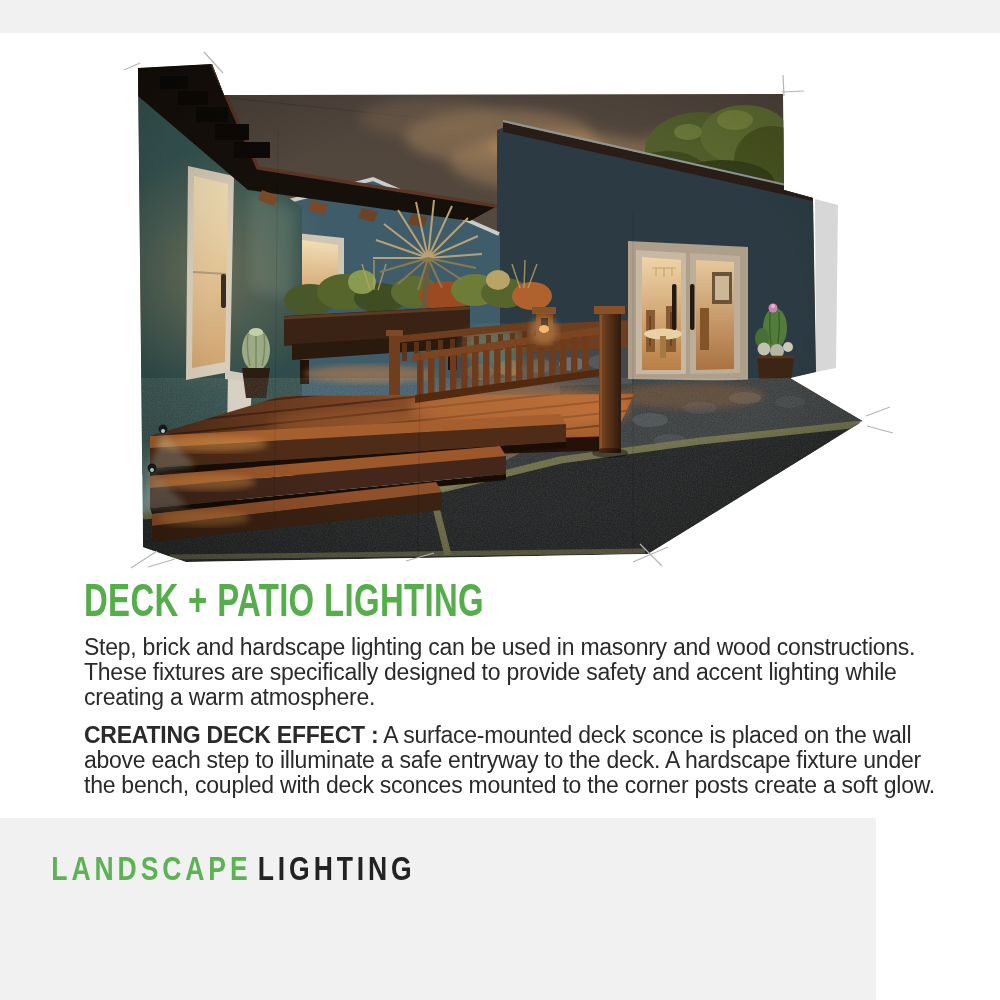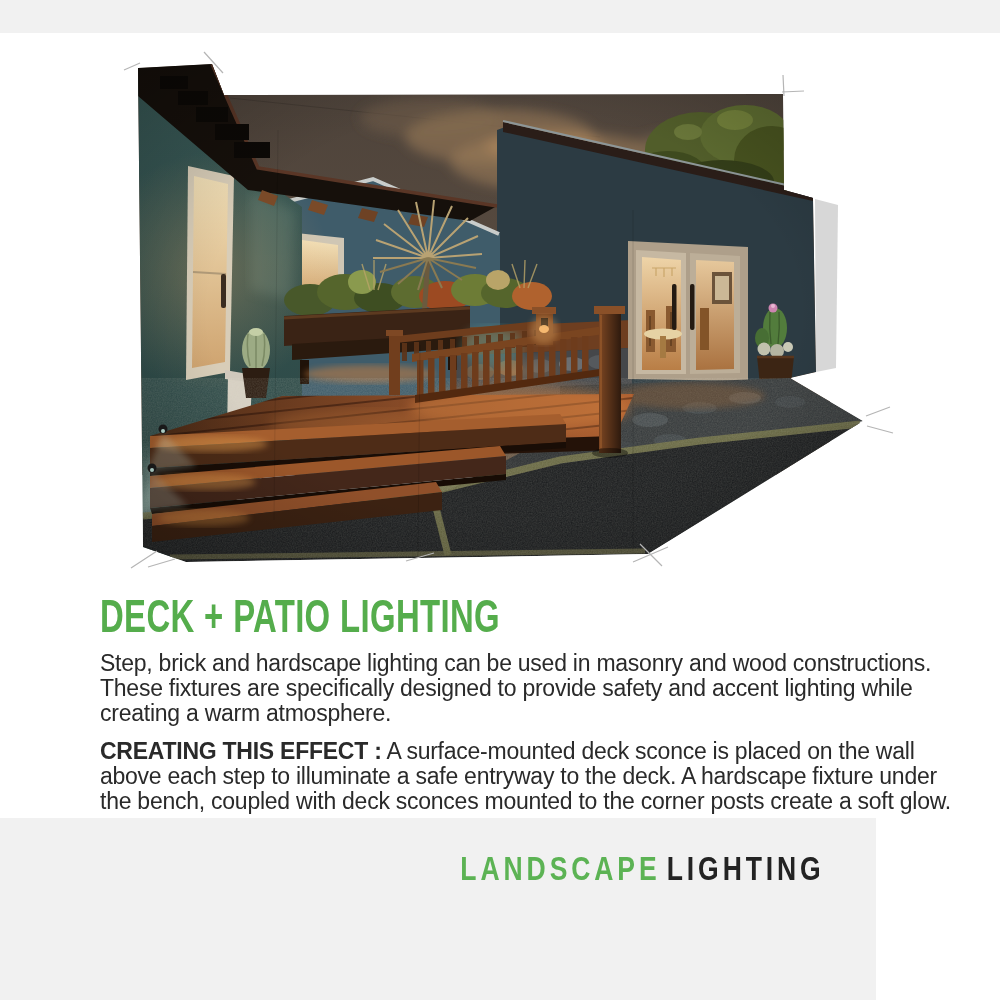--- a/index.html
+++ b/index.html
@@ -1,28 +1,28 @@
 <!DOCTYPE html>
 <html style="--page-bg: #ffffff; --panel: #f1f1f1; --accent: #55ad4c; --footer-green: #5cb354; --footer-ink: #232323; --body-ink: #2a2a2a;"><head>
 <meta charset="utf-8">
 <style>
   html,body{margin:0;padding:0;background:#fff;}
   #page{position:relative;width:1000px;height:1000px;background:var(--page-bg,#fff);overflow:hidden;
         font-family:"Liberation Sans",sans-serif;}
   #top-bar{position:absolute;left:0;top:0;width:1000px;height:33px;background:var(--panel,#f1f1f1);}
   #scene{position:absolute;left:0;top:0;width:1000px;height:1000px;pointer-events:none;}
-  #text-block{position:absolute;left:84px;top:592px;width:860px;margin-left:16px;}
+  #text-block{position:absolute;left:84px;top:576px;width:860px;}
   #page-title{margin:0;color:var(--accent,#55ad4c);font-weight:700;font-size:47px;line-height:48px;
       font-stretch:condensed;letter-spacing:.5px;white-space:nowrap;}
   #page-title .squeeze{display:inline-block;transform:scaleX(.70);transform-origin:left center;}
   .body-copy{margin:0;color:var(--body-ink,#2a2a2a);font-size:23px;line-height:25px;letter-spacing:-.25px;}
   #intro-paragraph{margin-top:11px;}
   #effect-paragraph{margin-top:13px;}
   #effect-paragraph .lead{font-weight:700;}
-  #footer{position:absolute;left:0;top:818px;width:876px;height:182px;background:var(--panel,#f1f1f1);text-align:right;}
+  #footer{position:absolute;left:0;top:818px;width:876px;height:182px;background:var(--panel,#f1f1f1);text-align:left;}
   #brand-line{margin-top:33px;font-size:34px;font-weight:700;line-height:34px;white-space:nowrap;}
   #brand-line .squeeze{display:inline-block;transform:scaleX(.78);transform-origin:center;}
   #brand-line .green{color:var(--footer-green,#5cb354);letter-spacing:5px;}
   #brand-line .dark{color:var(--footer-ink,#232323);letter-spacing:5px;margin-left:8px;}
   #brand-title{margin-top:3px;font-size:73px;font-weight:700;line-height:62px;color:var(--footer-ink,#232323);white-space:nowrap;}
   #brand-title .squeeze{display:inline-block;transform:scaleX(.66);transform-origin:center;letter-spacing:8px;}
 </style>
 </head>
 <body>
 
@@ -375,20 +375,20 @@
       <path d="M866,416 L890,407 M867,426 L893,433"></path>
       <path d="M633,562 L668,547 M640,544 L662,566"></path>
       <path d="M406,561 L434,553"></path>
       <path d="M131,568 L157,551 M148,567 L175,559"></path>
     </g>
   </svg>
 
   <div id="text-block">
     <h1 id="page-title"><span class="squeeze">DECK + PATIO LIGHTING</span></h1>
     <p id="intro-paragraph" class="body-copy">Step, brick and hardscape lighting can be used in masonry and wood constructions. These fixtures are specifically designed to provide safety and accent lighting while creating a warm atmosphere.</p>
-    <p id="effect-paragraph" class="body-copy"><span class="lead">CREATING THIS EFFECT :</span> <span>A surface-mounted deck sconce is placed on the wall above each step to illuminate a safe entryway to the deck. A hardscape fixture under the bench, coupled with deck sconces mounted to the corner posts create a soft glow.</span></p>
+    <p id="effect-paragraph" class="body-copy"><span class="lead">CREATING DECK EFFECT :</span> <span>A surface-mounted deck sconce is placed on the wall above each step to illuminate a safe entryway to the deck. A hardscape fixture under the bench, coupled with deck sconces mounted to the corner posts create a soft glow.</span></p>
   </div>
 
   <div id="footer">
     <div id="brand-line"><span class="squeeze"><span class="green">LANDSCAPE</span><span class="dark">LIGHTING</span></span></div>
   </div>
 
 </div>
 
 </body></html>

